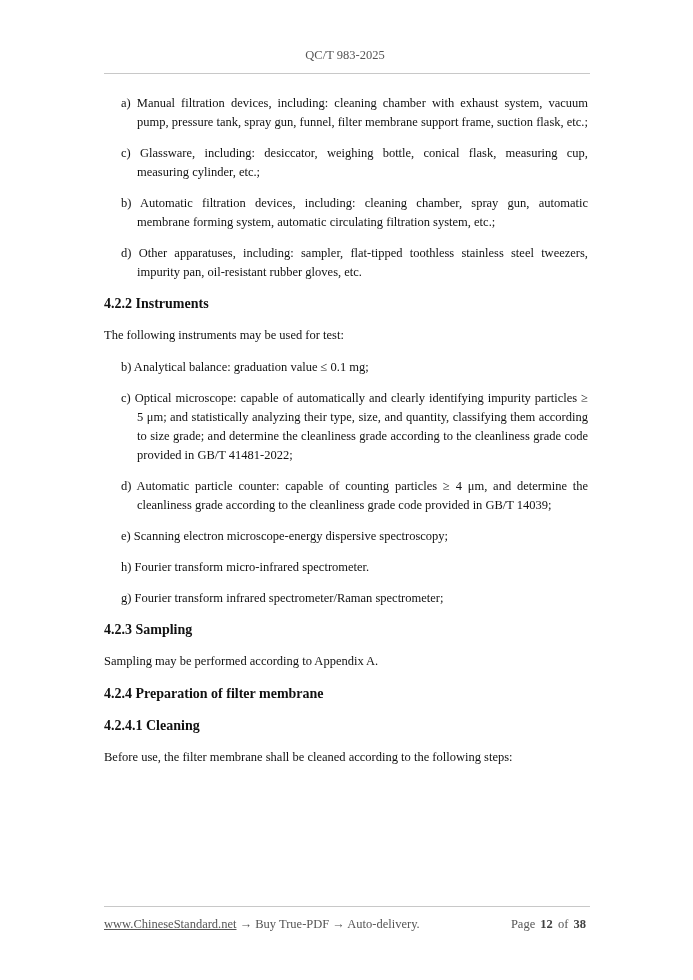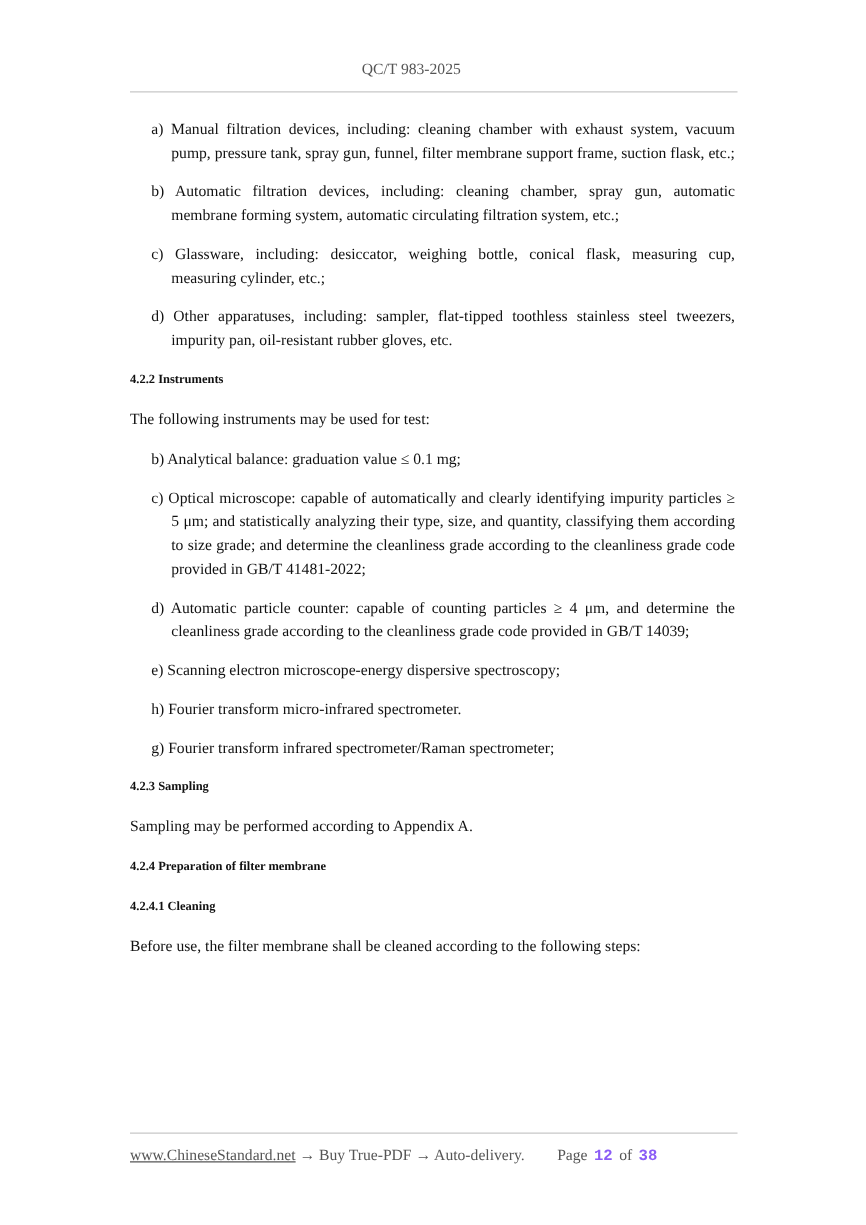--- a/index.html
+++ b/index.html
@@ -8,21 +8,21 @@
       background: #ffffff;
       overflow: hidden;
     }
     body {
       font-family: "Liberation Serif", "DejaVu Serif", serif;
       color: #111;
       position: relative;
     }
     .header {
       position: absolute;
-      top: 48px; left: 88px; width: 482px;
+      top: 48px; left: 104px; width: 482px;
       text-align: center;
       font-size: 12.5px;
       color: #555;
     }
     .header-rule {
       position: absolute;
       top: 73px; left: 104px; width: 486px;
       height: 1px; background: #c8c8c8;
     }
     .content {
@@ -34,56 +34,55 @@
     .item {
       padding-left: 33px;
       text-indent: -16px;
       text-align: justify;
       margin-bottom: 12px;
     }
     .item.tight { text-align: left; }
     .list-a .item:first-child { }
     .heading {
       font-weight: bold;
-      font-size: 10px;
+      font-size: 14px;
       margin-bottom: 13px;
     }
     .para { margin-bottom: 13px; }
     .footer-rule {
       position: absolute;
       top: 906px; left: 104px; width: 486px;
       height: 1px; background: #c8c8c8;
     }
     .footer {
       position: absolute;
       top: 917px; left: 104px; width: 482px;
       font-size: 12.5px;
       color: #555;
       display: flex;
-      justify-content: flex-start;
-      gap: 24px;
+      justify-content: space-between;
     }
     .footer a { color: #555; text-decoration: underline; }
-    .footer .page b { color: #8b5cf6; font-weight: bold; font-family: Liberation Mono, monospace; }
+    .footer .page b { color: #404040; font-weight: bold; }
     .footer .page span { margin: 16px 2px; }
   </style>
 </head>
 <body>
 
 <div class="header">
   <span>QC/T 983-2025</span>
 </div>
 <div class="header-rule"></div>
 
 <div class="content">
 
   <div class="list-a">
     <p class="item"><span>a)</span> <span>Manual filtration devices, including: cleaning chamber with exhaust system, vacuum pump, pressure tank, spray gun, funnel, filter membrane support frame, suction flask, etc.;</span></p>
+    <p class="item"><span>c)</span> <span>Glassware, including: desiccator, weighing bottle, conical flask, measuring cup, measuring cylinder, etc.;</span></p>
     <p class="item"><span>b)</span> <span>Automatic filtration devices, including: cleaning chamber, spray gun, automatic membrane forming system, automatic circulating filtration system, etc.;</span></p>
-    <p class="item"><span>c)</span> <span>Glassware, including: desiccator, weighing bottle, conical flask, measuring cup, measuring cylinder, etc.;</span></p>
     <p class="item"><span>d)</span> <span>Other apparatuses, including: sampler, flat-tipped toothless stainless steel tweezers, impurity pan, oil-resistant rubber gloves, etc.</span></p>
   </div>
 
   <p class="heading">4.2.2 Instruments</p>
   <p class="para">The following instruments may be used for test:</p>
 
   <div>
     <p class="item tight"><span>b)</span> <span>Analytical balance: graduation value ≤ 0.1 mg;</span></p>
     <p class="item"><span>c)</span> <span>Optical microscope: capable of automatically and clearly identifying impurity particles ≥ 5 μm; and statistically analyzing their type, size, and quantity, classifying them according to size grade; and determine the cleanliness grade according to the cleanliness grade code provided in GB/T 41481-2022;</span></p>
     <p class="item"><span>d)</span> <span>Automatic particle counter: capable of counting particles ≥ 4 μm, and determine the cleanliness grade according to the cleanliness grade code provided in GB/T 14039;</span></p>

